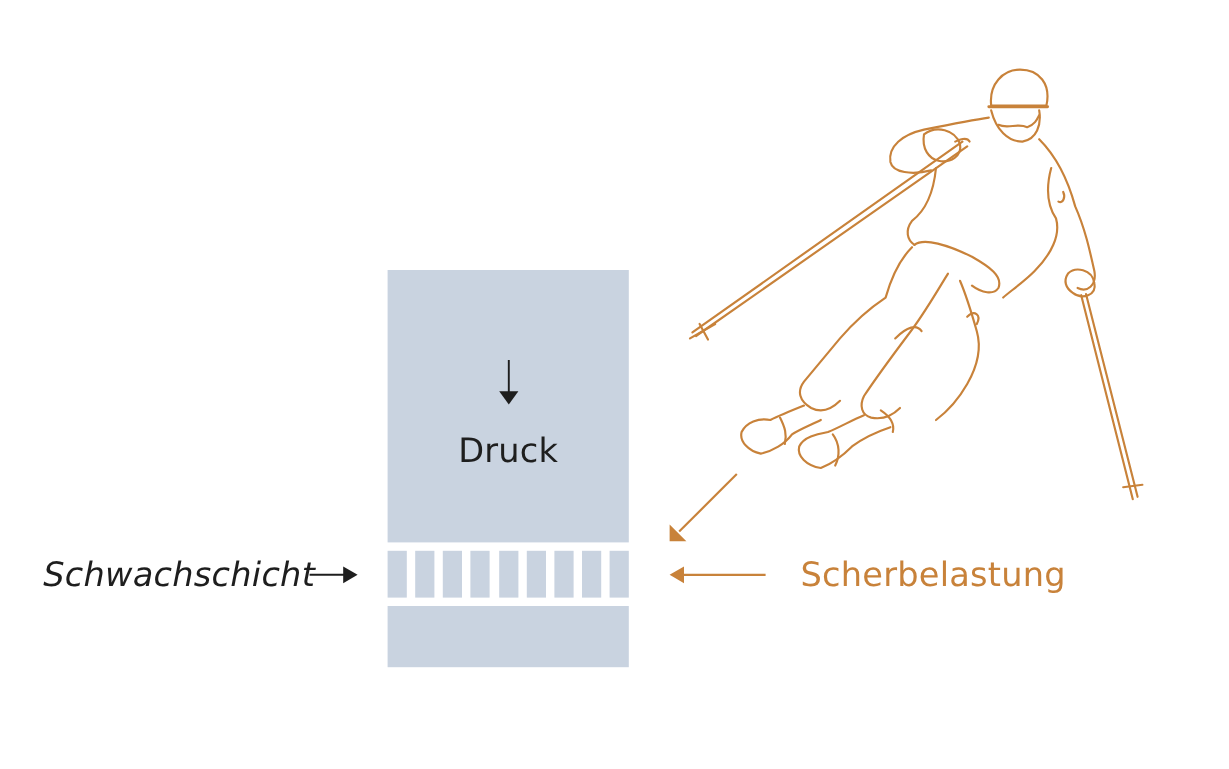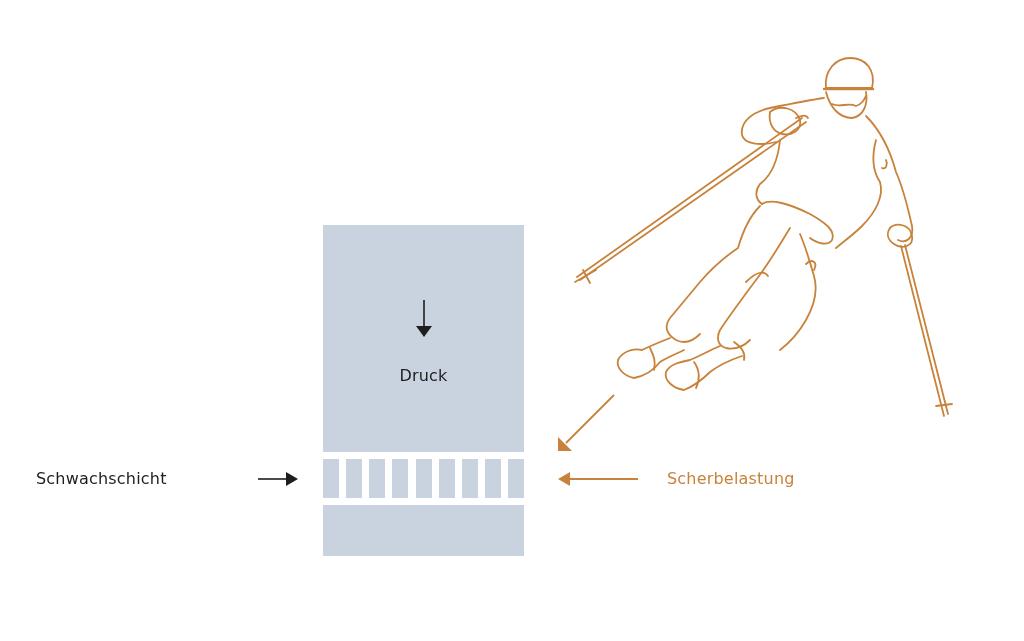--- a/index.html
+++ b/index.html
@@ -31,29 +31,29 @@
       display: flex;
       justify-content: space-between;
     }
     .weak-seg {
       width: 16px;
       height: 39px;
       background: #c9d3e0;
     }
     .label {
       position: absolute;
-      font-size: 16px;
+      font-size: 28px;
       line-height: 26px;
       white-space: nowrap;
       letter-spacing: 0.2px;
     }
     .label-dark { color: #1e1e1e; }
     .label-orange { color: #c8823a; text-align: right; }
     .druck-label { left: 323px; width: 201px; text-align: center; top: 363px; }
-    .schwach-label { left: 36px; top: 466px; }
+    .schwach-label { left: 36px; top: 466px; font-style: italic; }
     .scher-label { left: 667px; top: 466px; }
     svg.overlay {
       position: absolute; left: 0; top: 0;
     }
   </style>
 </head>
 <body>
 
 <div class="canvas">
 

